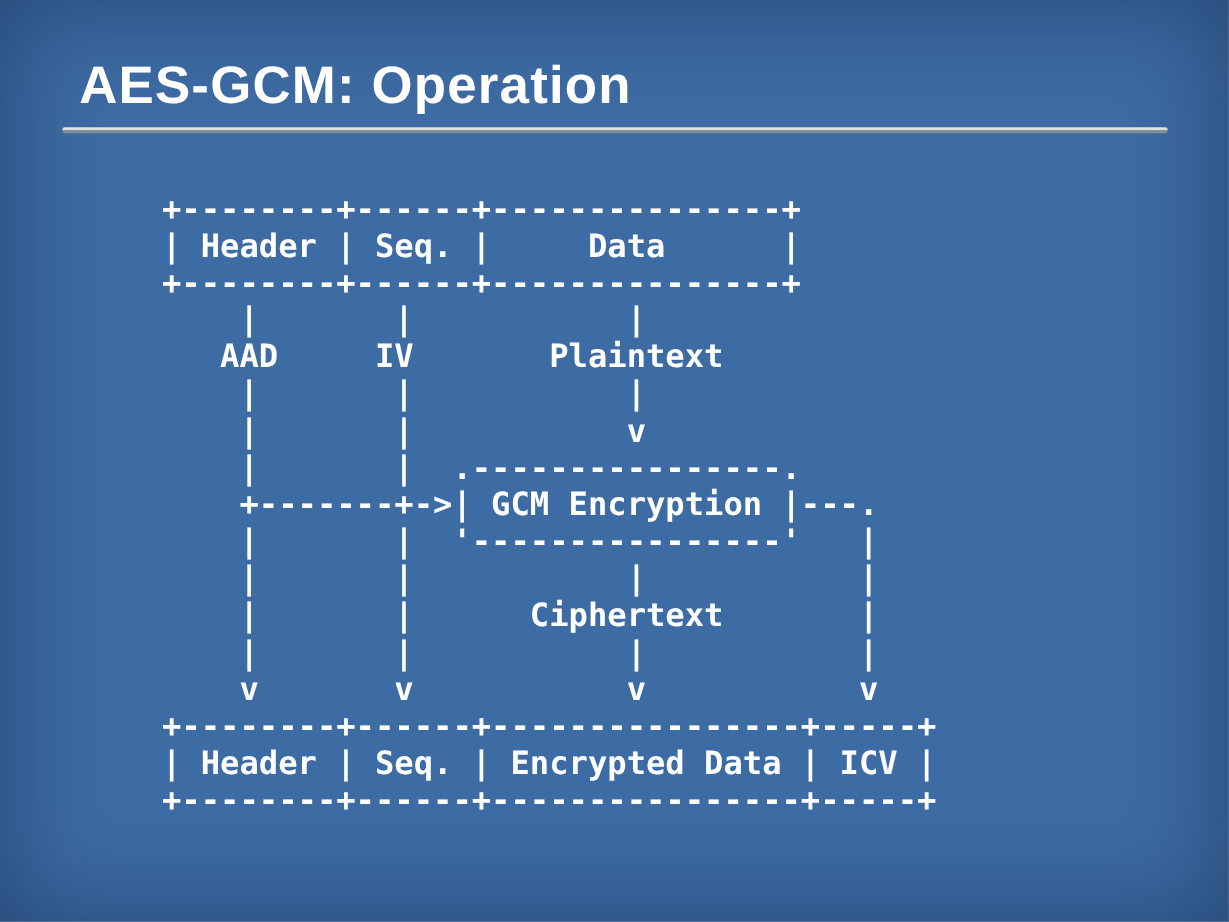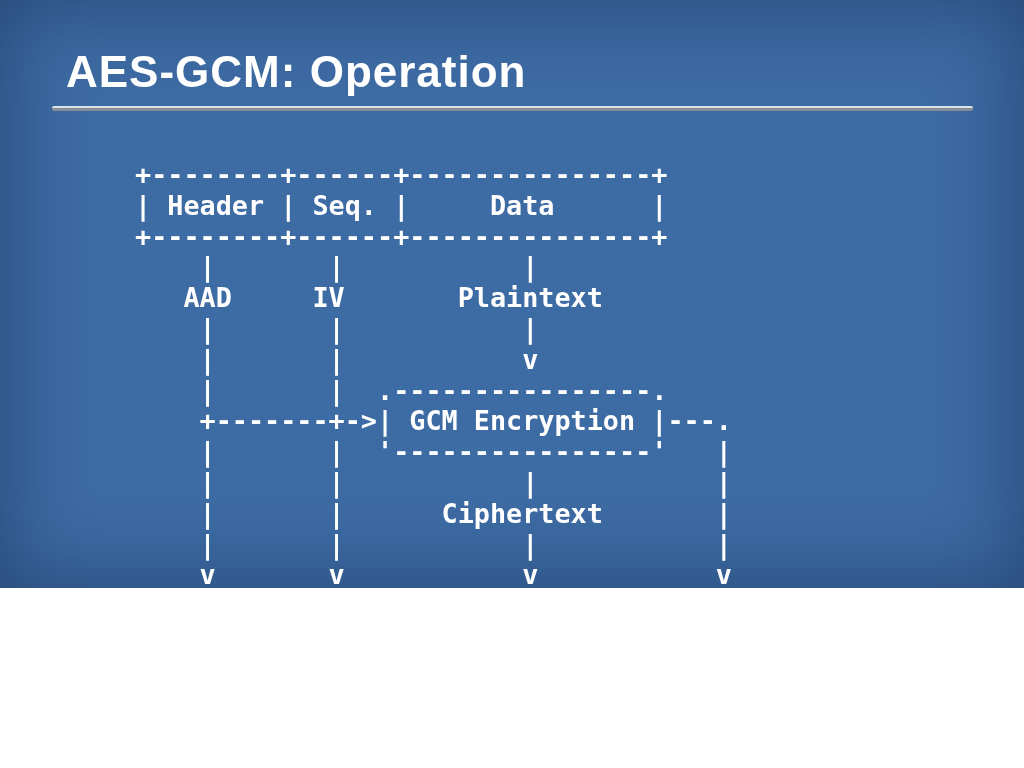--- a/index.html
+++ b/index.html
@@ -2,21 +2,21 @@
 <html><head>
 <meta charset="utf-8">
 <style>
   html, body {
     margin: 0;
     padding: 0;
   }
   .slide {
     position: relative;
     width: 1024px;
-    height: 588px;
+    height: 768px;
     background: #3d6ba3;
     box-shadow: inset 0 0 80px 6px rgba(14, 36, 70, 0.45);
     overflow: hidden;
     font-family: "Liberation Sans", sans-serif;
   }
   .slide-title {
     position: absolute;
     left: 66px;
     top: 48px;
     margin: 0;

